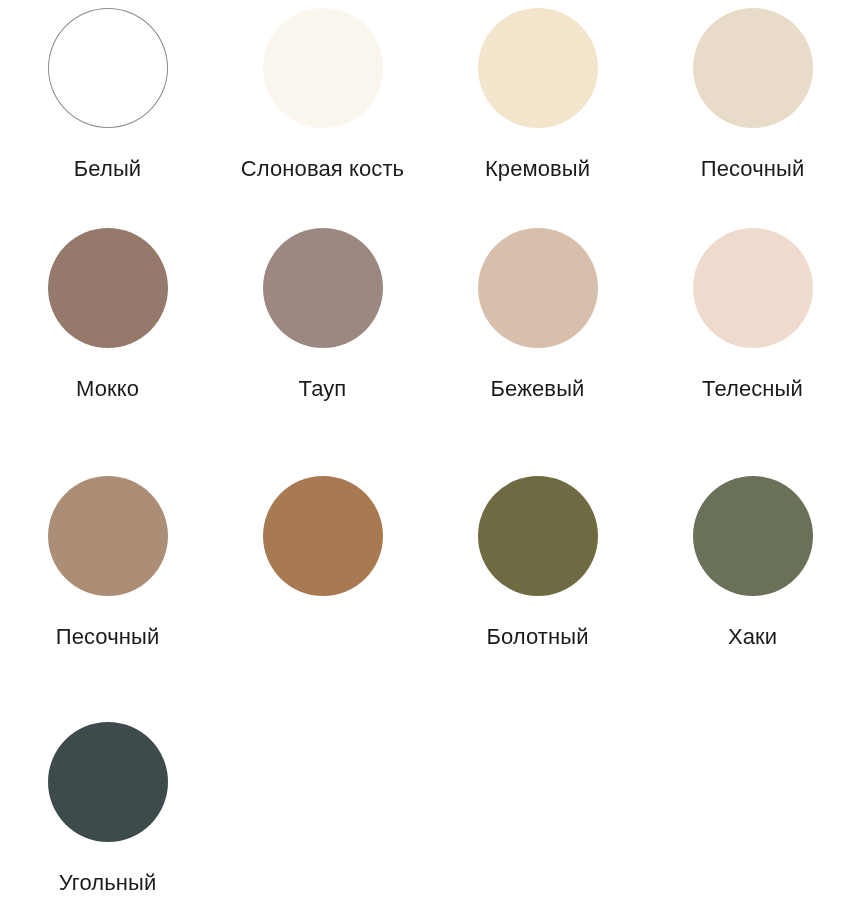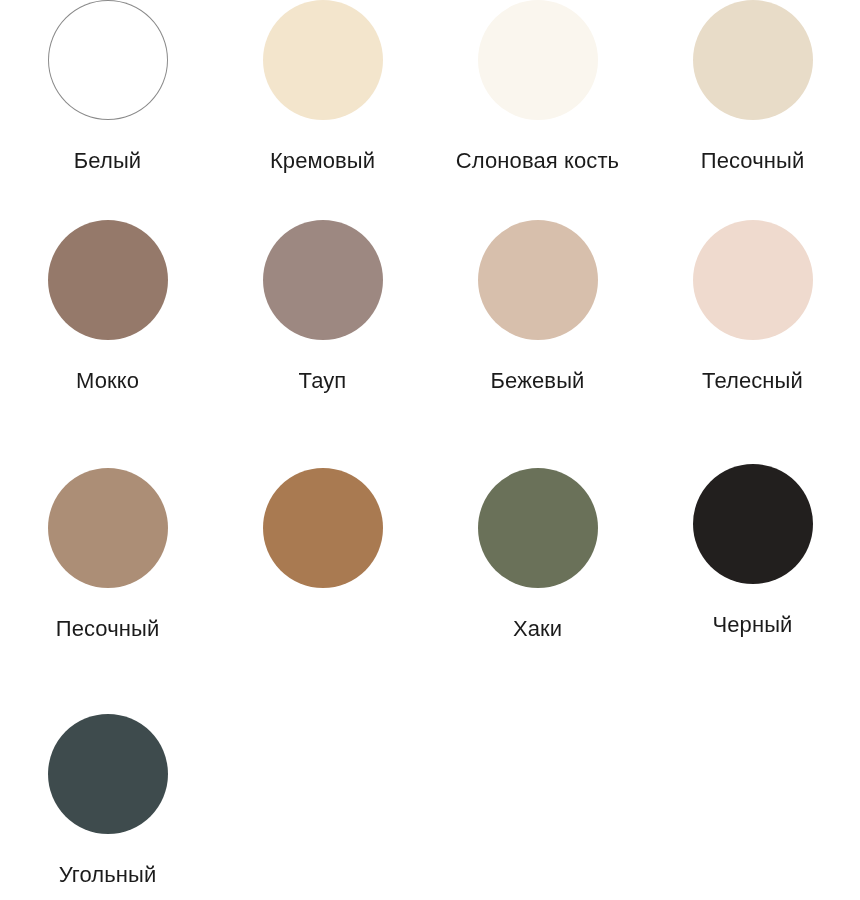--- a/index.html
+++ b/index.html
@@ -17,20 +17,21 @@
 
   #palette-grid {
     width: 860px;
     height: 900px;
     display: grid;
     grid-template-columns: repeat(4, 1fr);
     grid-template-rows: 220px 240px 250px 190px;
     align-items: start;
     justify-items: center;
     box-sizing: border-box;
+    padding-top: 8px;
   }
 
   .swatch-cell {
     display: flex;
     flex-direction: column;
     align-items: center;
     width: 100%;
   }
 
   .swatch-dot {
@@ -61,26 +62,26 @@
 </style>
 </head>
 <body>
 
 <div id="palette-grid">
     <div class="swatch-cell row-1">
       <div class="swatch-dot outlined" style="background: rgb(255, 255, 255);"></div>
       <div class="swatch-label">Белый</div>
     </div>
     <div class="swatch-cell row-1">
+      <div class="swatch-dot" style="background: rgb(250, 246, 238);"></div>
+      <div class="swatch-label">Слоновая кость</div>
+    </div>
+    <div class="swatch-cell row-1">
       <div class="swatch-dot" style="background: rgb(243, 229, 204);"></div>
       <div class="swatch-label">Кремовый</div>
-    </div>
-    <div class="swatch-cell row-1">
-      <div class="swatch-dot" style="background: rgb(250, 246, 238);"></div>
-      <div class="swatch-label">Слоновая кость</div>
     </div>
     <div class="swatch-cell row-1">
       <div class="swatch-dot" style="background: rgb(232, 220, 200);"></div>
       <div class="swatch-label">Песочный</div>
     </div>
     <div class="swatch-cell row-2">
       <div class="swatch-dot" style="background: rgb(149, 121, 106);"></div>
       <div class="swatch-label">Мокко</div>
     </div>
     <div class="swatch-cell row-2">
@@ -96,24 +97,24 @@
       <div class="swatch-label">Телесный</div>
     </div>
     <div class="swatch-cell row-3">
       <div class="swatch-dot" style="background: rgb(172, 142, 118);"></div>
       <div class="swatch-label">Песочный</div>
     </div>
     <div class="swatch-cell row-3">
       <div class="swatch-dot" style="background: rgb(169, 122, 81);"></div>
     </div>
     <div class="swatch-cell row-3">
+      <div class="swatch-dot" style="background: rgb(110, 106, 65);"></div>
+      <div class="swatch-label">Болотный</div>
+    </div>
+    <div class="swatch-cell row-3">
       <div class="swatch-dot" style="background: rgb(106, 113, 89);"></div>
       <div class="swatch-label">Хаки</div>
-    </div>
-    <div class="swatch-cell row-4">
-      <div class="swatch-dot" style="background: rgb(34, 31, 30);"></div>
-      <div class="swatch-label">Черный</div>
     </div>
     <div class="swatch-cell row-4">
       <div class="swatch-dot" style="background: rgb(62, 75, 77);"></div>
       <div class="swatch-label">Угольный</div>
     </div>
   </div>
 
 </body></html>

